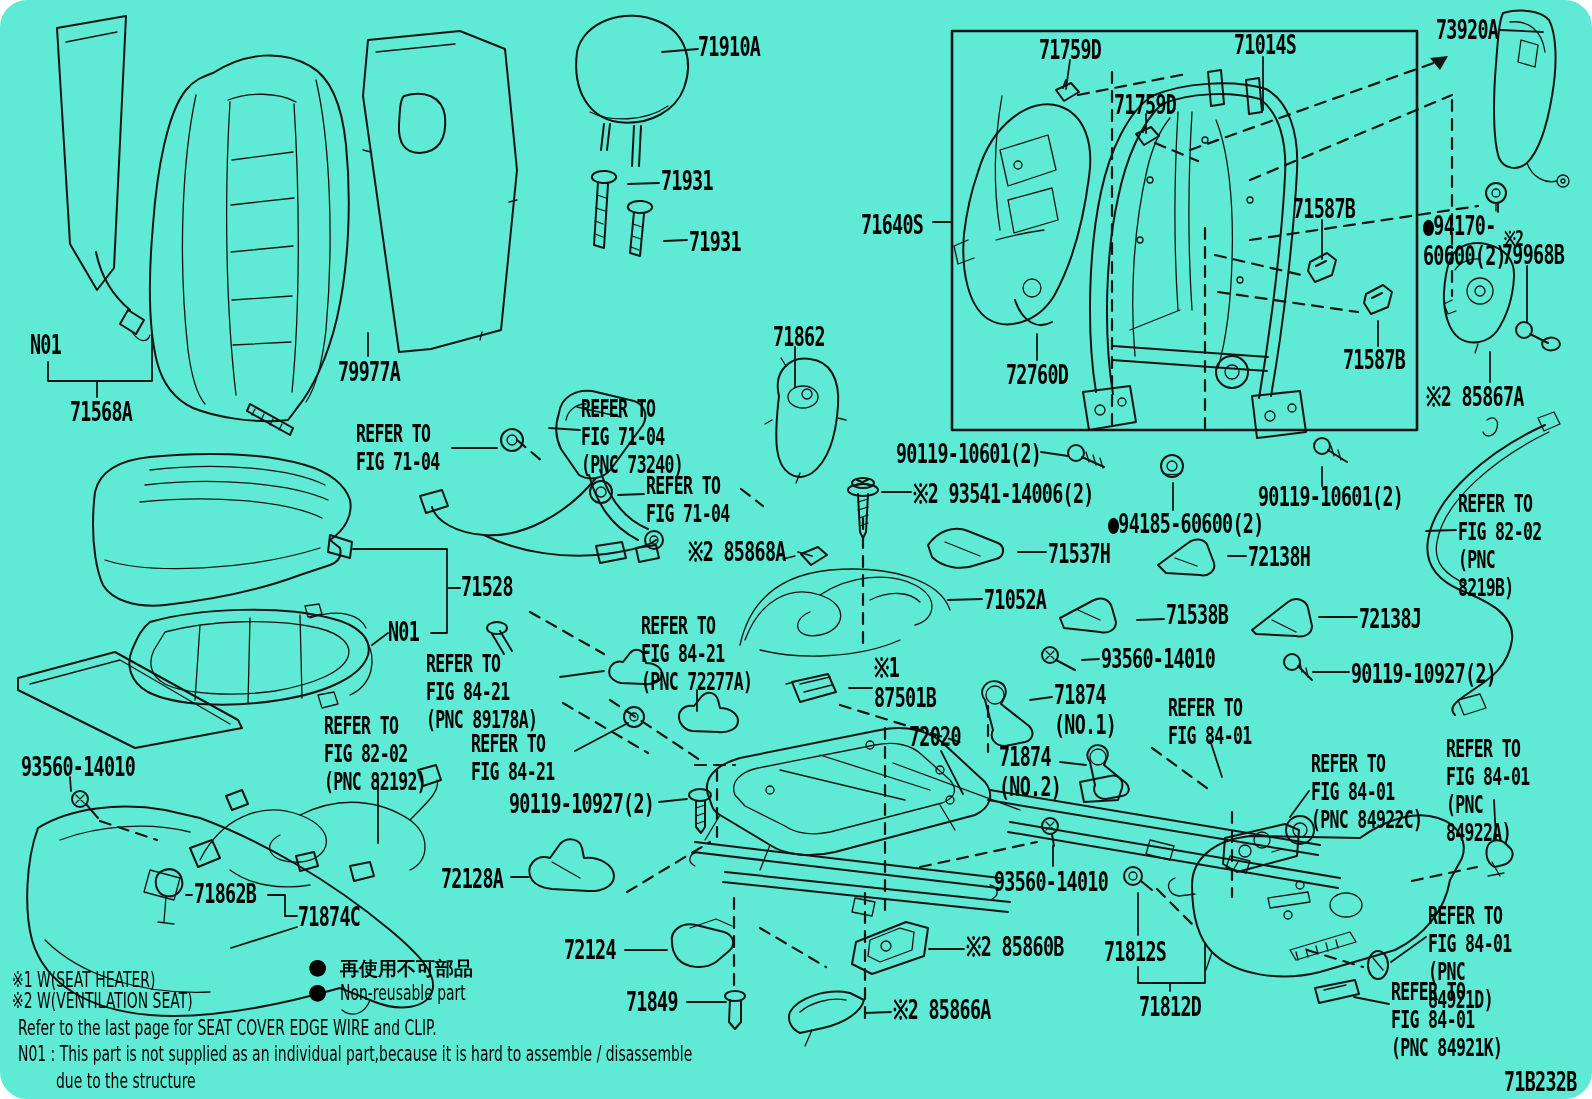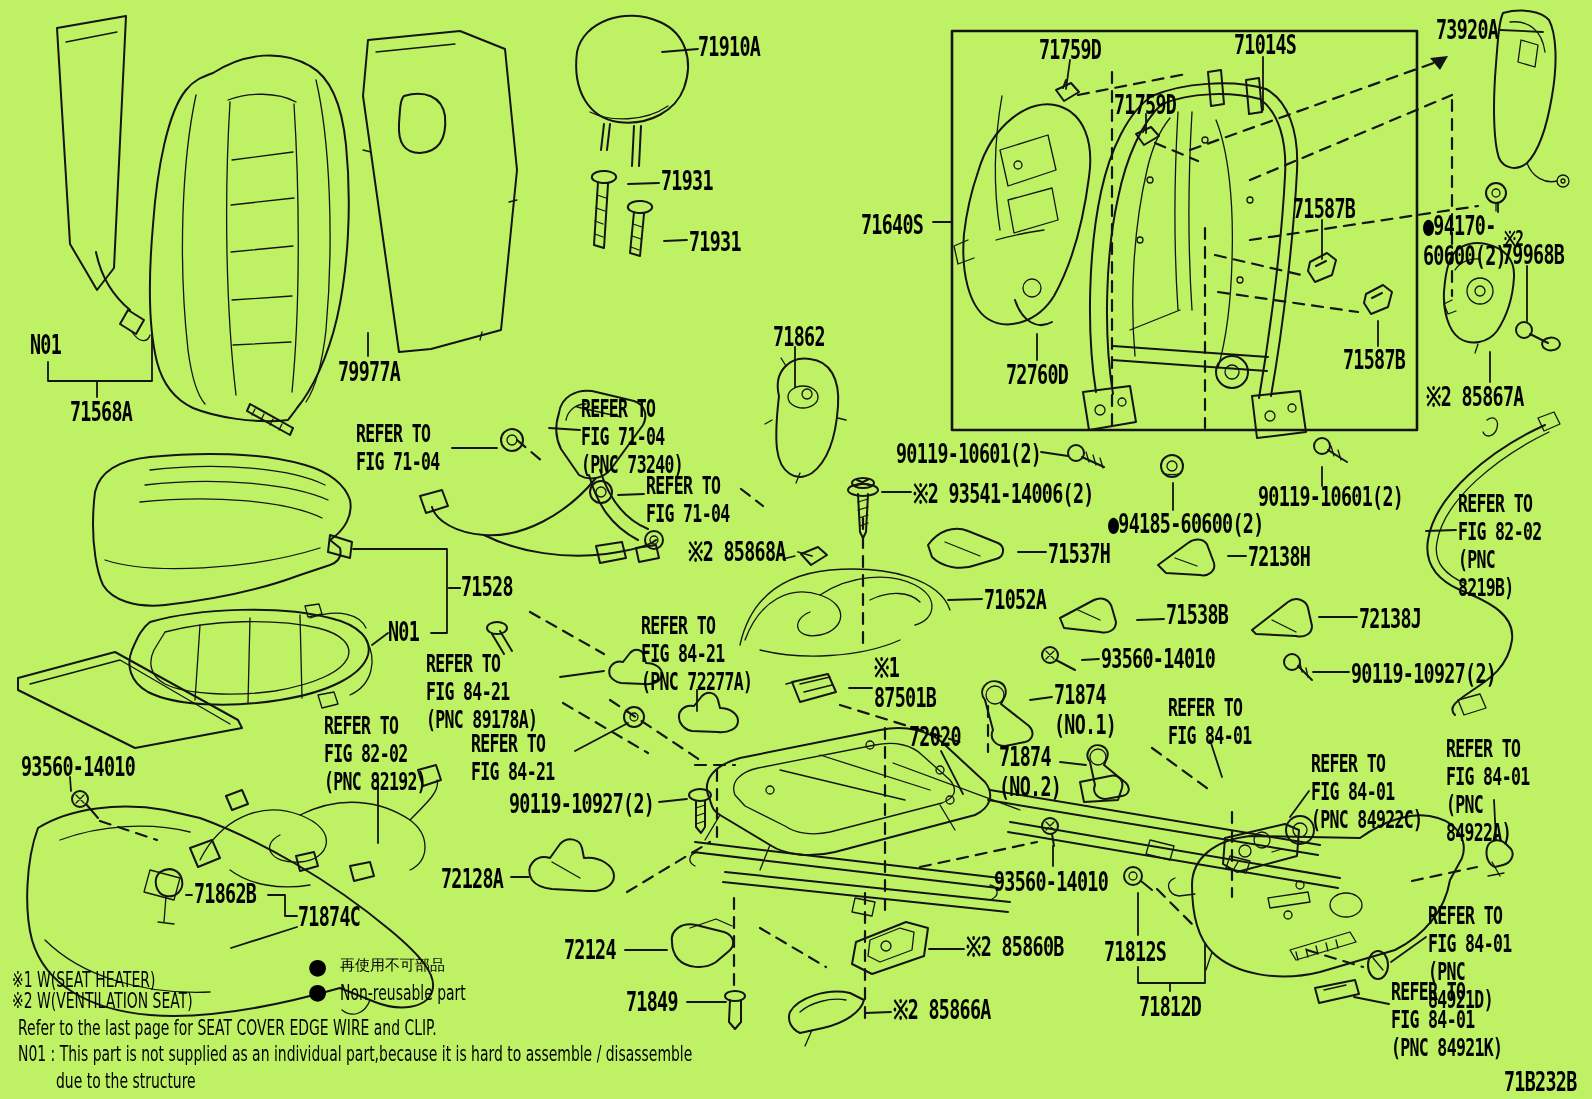--- a/index.html
+++ b/index.html
@@ -1,29 +1,29 @@
 <!DOCTYPE html>
 <html><head>
 <meta charset="utf-8">
 <style>
   html,body{margin:0;padding:0;background:#fff;}
-  #canvas{position:relative;width:1592px;height:1099px;background:#bef264;overflow:hidden;
-          font-family:"DejaVu Sans Mono",monospace;}
+  #canvas{position:relative;width:1592px;height:1099px;background:#5eead4;overflow:hidden;
+          font-family:"DejaVu Sans Mono",monospace;border-radius:27px;}
   svg{position:absolute;left:0;top:0;}
   svg *{stroke:#141414;fill:none;stroke-width:2;stroke-linecap:round;stroke-linejoin:round;}
   svg .s1{stroke-width:1.3;}
   svg .s3{stroke-width:2.6;}
   svg .dash{stroke-dasharray:11 8;stroke-width:2.2;}
   svg .fill{fill:#141414;stroke:none;}
   .lbl{position:absolute;color:#000;font-weight:700;transform-origin:0 0;white-space:pre-line;}
   .pn{font-size:27px;line-height:1.12;letter-spacing:-1px;transform:scaleX(.68);}
   .ref{font-size:25px;line-height:1.12;letter-spacing:-1px;transform:scaleX(.66);}
   .note{font-family:"DejaVu Sans",sans-serif;font-weight:400;font-size:20.5px;
         transform:scaleX(.68);white-space:pre;letter-spacing:0;}
-  .jp{font-family:"DejaVu Sans",sans-serif;font-weight:400;font-size:15px;transform:none;white-space:pre;}
+  .jp{font-family:"DejaVu Sans",sans-serif;font-weight:700;font-size:19px;transform:none;white-space:pre;}
   .bullet{position:absolute;font-family:"DejaVu Sans",sans-serif;font-size:22px;color:#000;line-height:1;}
 </style>
 </head>
 <body>
 
 <div id="canvas">
 
 <svg width="1592" height="1099" viewBox="0 0 1592 1099">
 
   <g>

